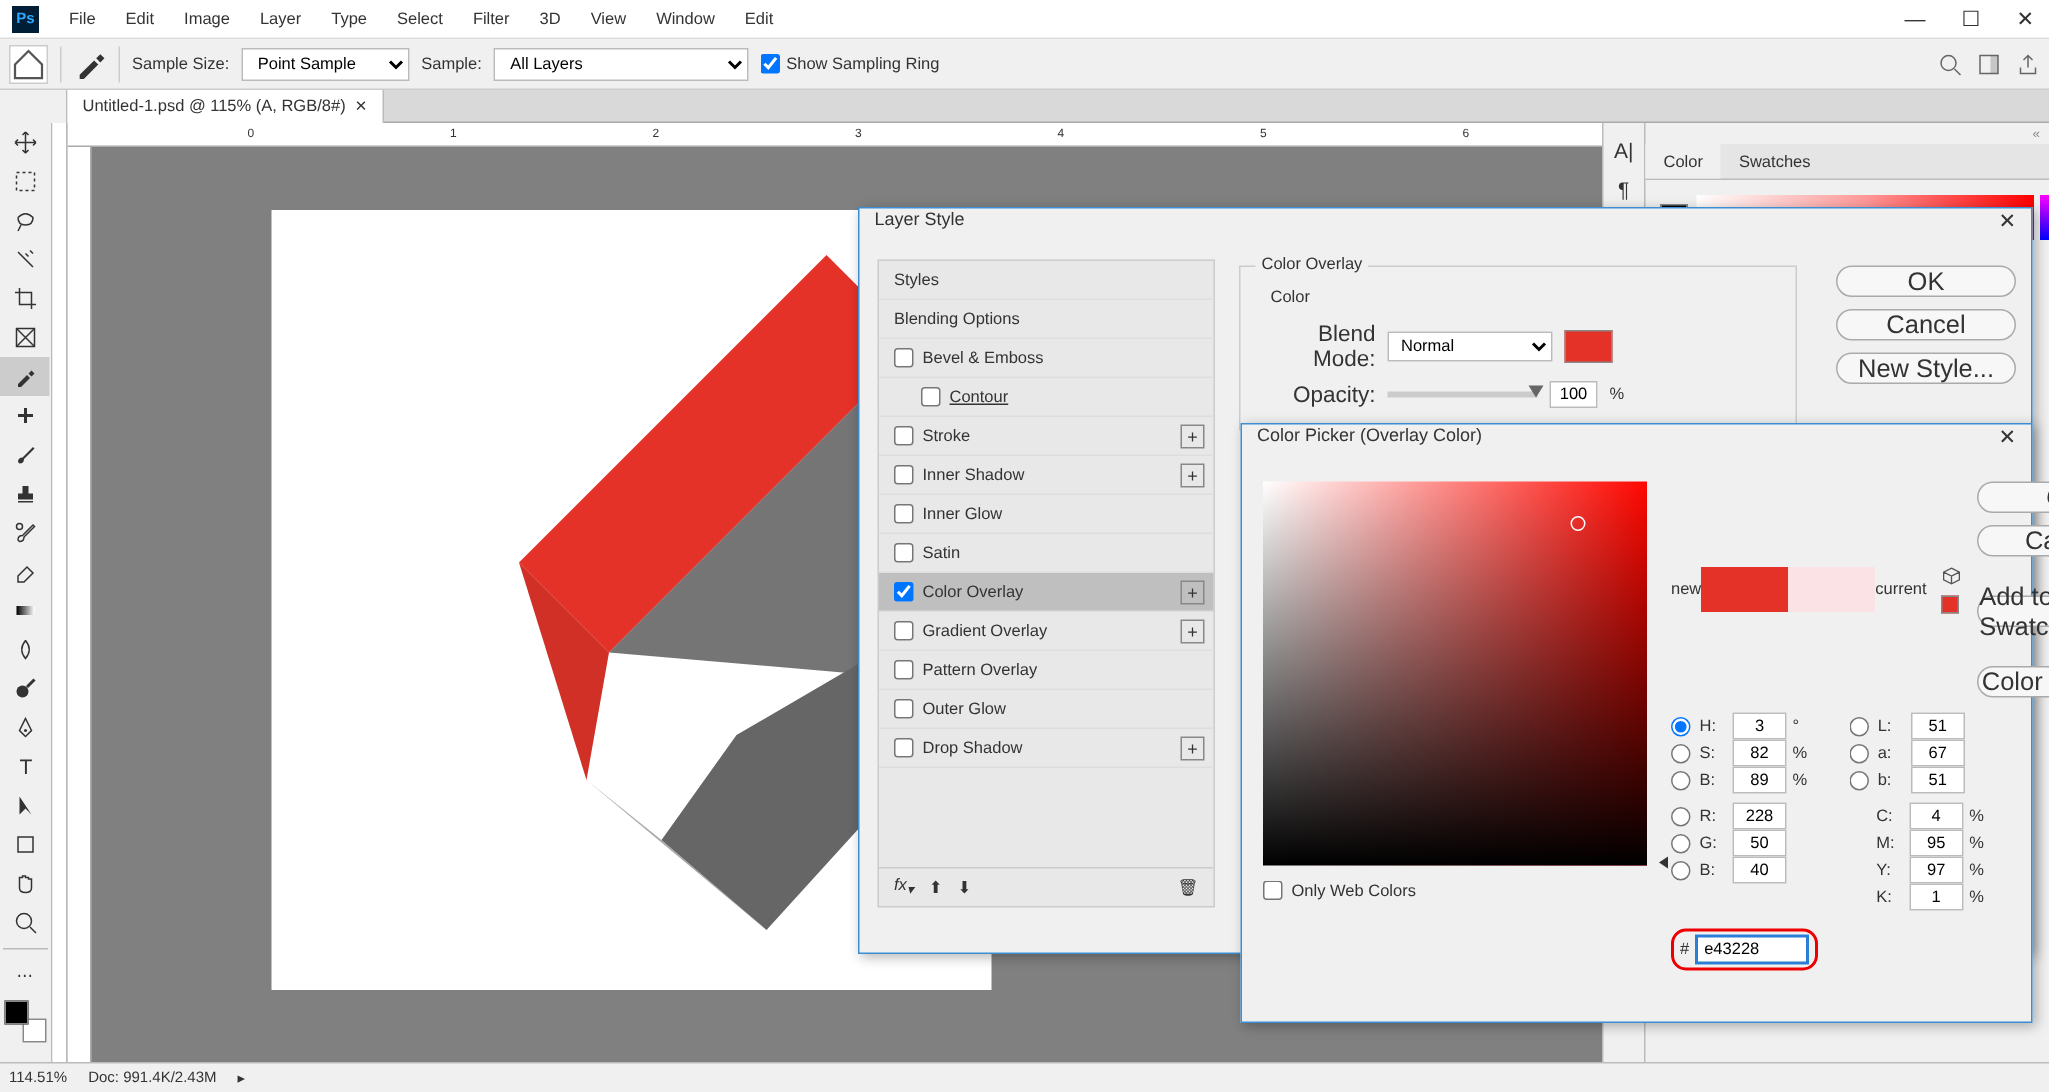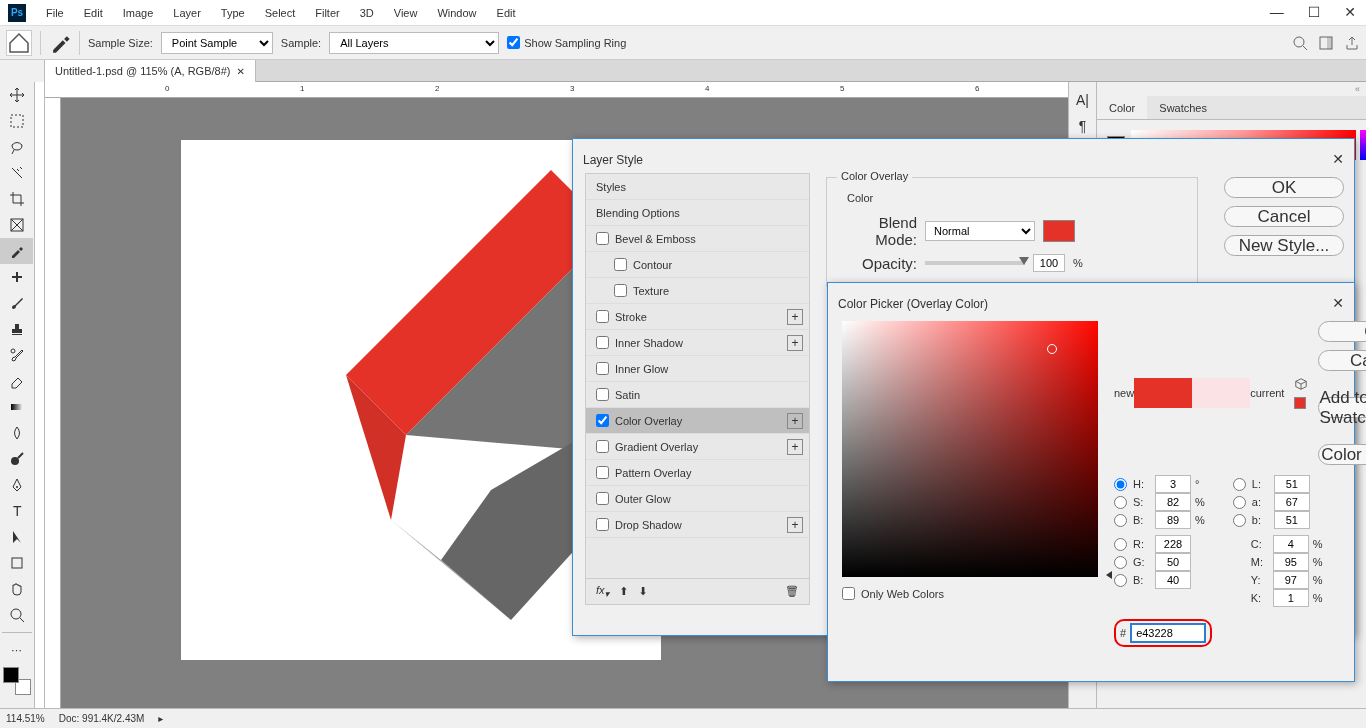--- a/index.html
+++ b/index.html
@@ -43,28 +43,28 @@
 .right-collapsed { width: 28px; background: #f0f0f0; border-left: 1px solid #bbb; display: flex; flex-direction: column; align-items: center; padding-top: 10px; gap: 10px; }
 .panel-tabs { height: 24px; background: #e5e5e5; display: flex; border-bottom: 1px solid #bbb; }
 .ptab { padding: 0 12px; display: flex; align-items: center; font-size: 11px; }
 .ptab.active { background: #f0f0f0; }
 .color-bar { height: 30px; background: linear-gradient(to right, #fff, #f99, #f00); margin: 6px; position: relative; }
 .hue-strip { position: absolute; right: -18px; top: 0; width: 14px; height: 30px; background: linear-gradient(to bottom, #f0f, #00f); }
 .fg-swatch { width: 18px; height: 18px; background: #000; border: 1px solid #888; margin-left: 6px; }
 
 
 .dialog { position: absolute; background: #f0f0f0; border: 1px solid #3a8fd4; box-shadow: 2px 2px 8px rgba(0,0,0,0.3); }
-.dlg-title { height: 28px; display: flex; align-items: flex-end; justify-content: space-between; padding: 0 10px; font-size: 12px; }
+.dlg-title { height: 28px; display: flex; align-items: flex-start; justify-content: space-between; padding: 0 10px; font-size: 12px; }
 .dlg-close { font-size: 14px; cursor: default; }
 .layer-style-dlg { left: 572px; top: 138px; width: 783px; height: 498px; }
 .ls-body { display: flex; height: 444px; }
 .ls-styles { width: 225px; background: #e8e8e8; margin: 6px 0 6px 12px; border: 1px solid #ccc; display: flex; flex-direction: column; }
 .ls-row { height: 26px; display: flex; align-items: center; padding: 0 10px; border-bottom: 1px solid #ddd; position: relative; }
 .ls-row input[type=checkbox] { margin-right: 6px; }
-.ls-row.indent { padding-left: 28px; }
+.ls-row.indent { padding-left: 28px; text-decoration: underline; }
 .ls-row.selected { background: #bfbfbf; }
 .ls-row .add-btn { position: absolute; right: 6px; border: 1px solid #888; width: 16px; height: 16px; display: flex; align-items: center; justify-content: center; font-size: 12px; }
 .ls-footer { height: 26px; display: flex; align-items: center; padding: 0 10px; gap: 10px; border-top: 1px solid #ccc; }
 .ls-content { flex: 1; padding: 10px 16px; }
 .fieldset { border: 1px solid #ccc; padding: 10px; position: relative; }
 .fieldset-label { position: absolute; top: -8px; left: 10px; background: #f0f0f0; padding: 0 4px; font-size: 11px; }
 .ls-btns { width: 140px; padding: 10px; display: flex; flex-direction: column; gap: 8px; }
 .ps-btn { height: 21px; border: 1px solid #aaa; border-radius: 14px; background: #f7f7f7; display: flex; align-items: center; justify-content: center; font-size: 17px; cursor: default; }
 .form-row { display: flex; align-items: center; gap: 8px; margin: 6px 0; }
 .form-row label { width: 80px; text-align: right; font-size: 15px; }
@@ -353,24 +353,20 @@
           <span>Blending Options</span>
         </div>
       <div class="ls-row">
           <input type="checkbox" style="">
           <span>Bevel &amp; Emboss</span>
         </div>
       <div class="ls-row indent">
           <input type="checkbox" style="">
           <span>Contour</span>
         </div>
-      <div class="ls-row indent">
-          <input type="checkbox" style="">
-          <span>Texture</span>
-        </div>
       <div class="ls-row">
           <input type="checkbox" style="">
           <span>Stroke</span>
           <span class="add-btn">+</span>
         </div>
       <div class="ls-row">
           <input type="checkbox" style="">
           <span>Inner Shadow</span>
           <span class="add-btn">+</span>
         </div>

